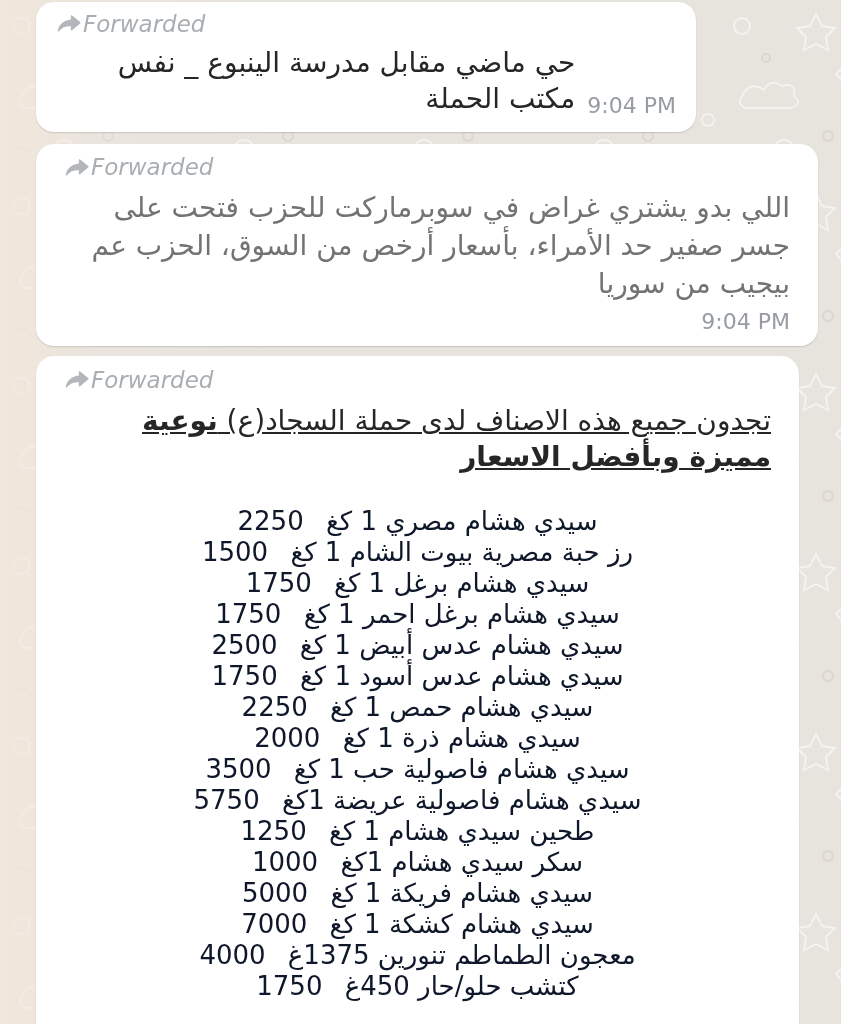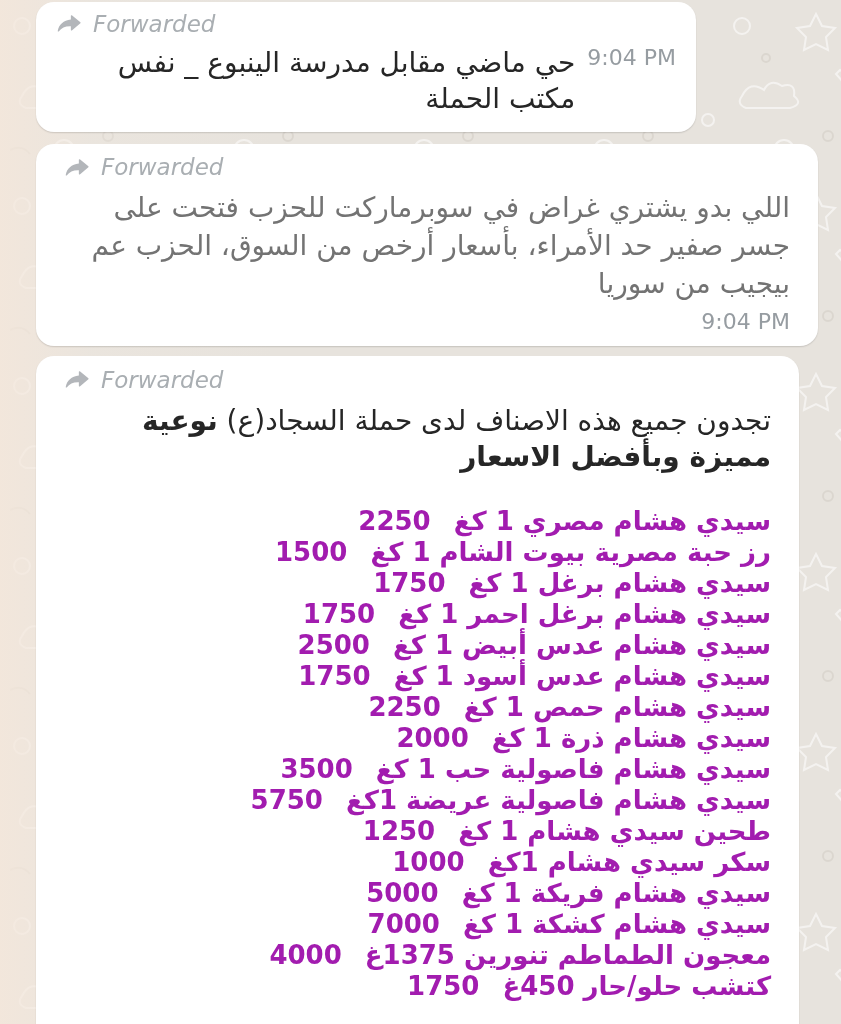--- a/index.html
+++ b/index.html
@@ -13,33 +13,33 @@
     background:linear-gradient(90deg, rgba(244,231,219,0.85) 0px, rgba(240,232,223,0.35) 90px, rgba(236,233,228,0) 280px);}
   .chat{position:absolute;inset:0;z-index:2;}
   .msg{
     background:#ffffff;border-radius:18px;
     box-shadow:0 1px 1.5px rgba(0,0,0,0.14);
     margin-left:36px;box-sizing:border-box;position:relative;
   }
   #msg1{margin-top:2px;width:660px;padding:8px 20px 14px;}
   #msg2{margin-top:12px;width:782px;padding:10px 28px 12px;}
   #msg3{margin-top:10px;width:763px;padding:10px 28px 24px;min-height:780px;}
-  .fwd-row{display:flex;align-items:center;gap:10px;color:#a9aeb2;}
+  .fwd-row{display:flex;align-items:center;color:#a9aeb2;}
   .fwd-row .fwd-label{font-style:italic;font-size:23px;}
   .fwd-row svg{display:block;}
-  .row1{display:flex;align-items:flex-start;gap:12px;margin-top:8px;}
+  .row1{display:flex;align-items:flex-end;gap:12px;margin-top:8px;}
   .row1 .txt{direction:rtl;unicode-bidi:plaintext;font-size:28px;color:#262626;margin-left:26px;line-height:1.3;}
   .row1 .time{margin-left:auto;white-space:nowrap;}
   .time{color:#969ca1;font-size:22px;}
   .body-text{direction:rtl;text-align:right;font-size:28px;line-height:1.36;color:#737373;margin:8px 0 0;}
   .time-line{text-align:right;margin-top:6px;}
-  .intro{direction:rtl;text-align:right;font-size:28px;line-height:1.3;color:#262626;margin:10px 0 0;}
+  .intro{direction:rtl;text-align:right;font-size:28px;line-height:1.3;color:#262626;margin:10px 0 0;text-decoration:underline;}
   .intro .b{font-weight:bold;}
   .price-list{margin-top:30px;}
-  .price-row{direction:rtl;text-align:right;font-weight:bold;font-size:26px;line-height:31px;color:#a21caf;}
+  .price-row{direction:rtl;text-align:center;font-weight:normal;font-size:26px;line-height:31px;color:#0f172a;}
   .price-row .item-price{margin-inline-start:14px;}
 </style>
 </head>
 <body>
 
 <svg class="wallpaper" width="841" height="1024" xmlns="http://www.w3.org/2000/svg">
   <defs>
     <pattern id="doodle" width="180" height="180" patternUnits="userSpaceOnUse">
       <g fill="none" stroke="#ffffff" stroke-opacity="0.55" stroke-width="2">
         <circle cx="22" cy="26" r="8"></circle>

